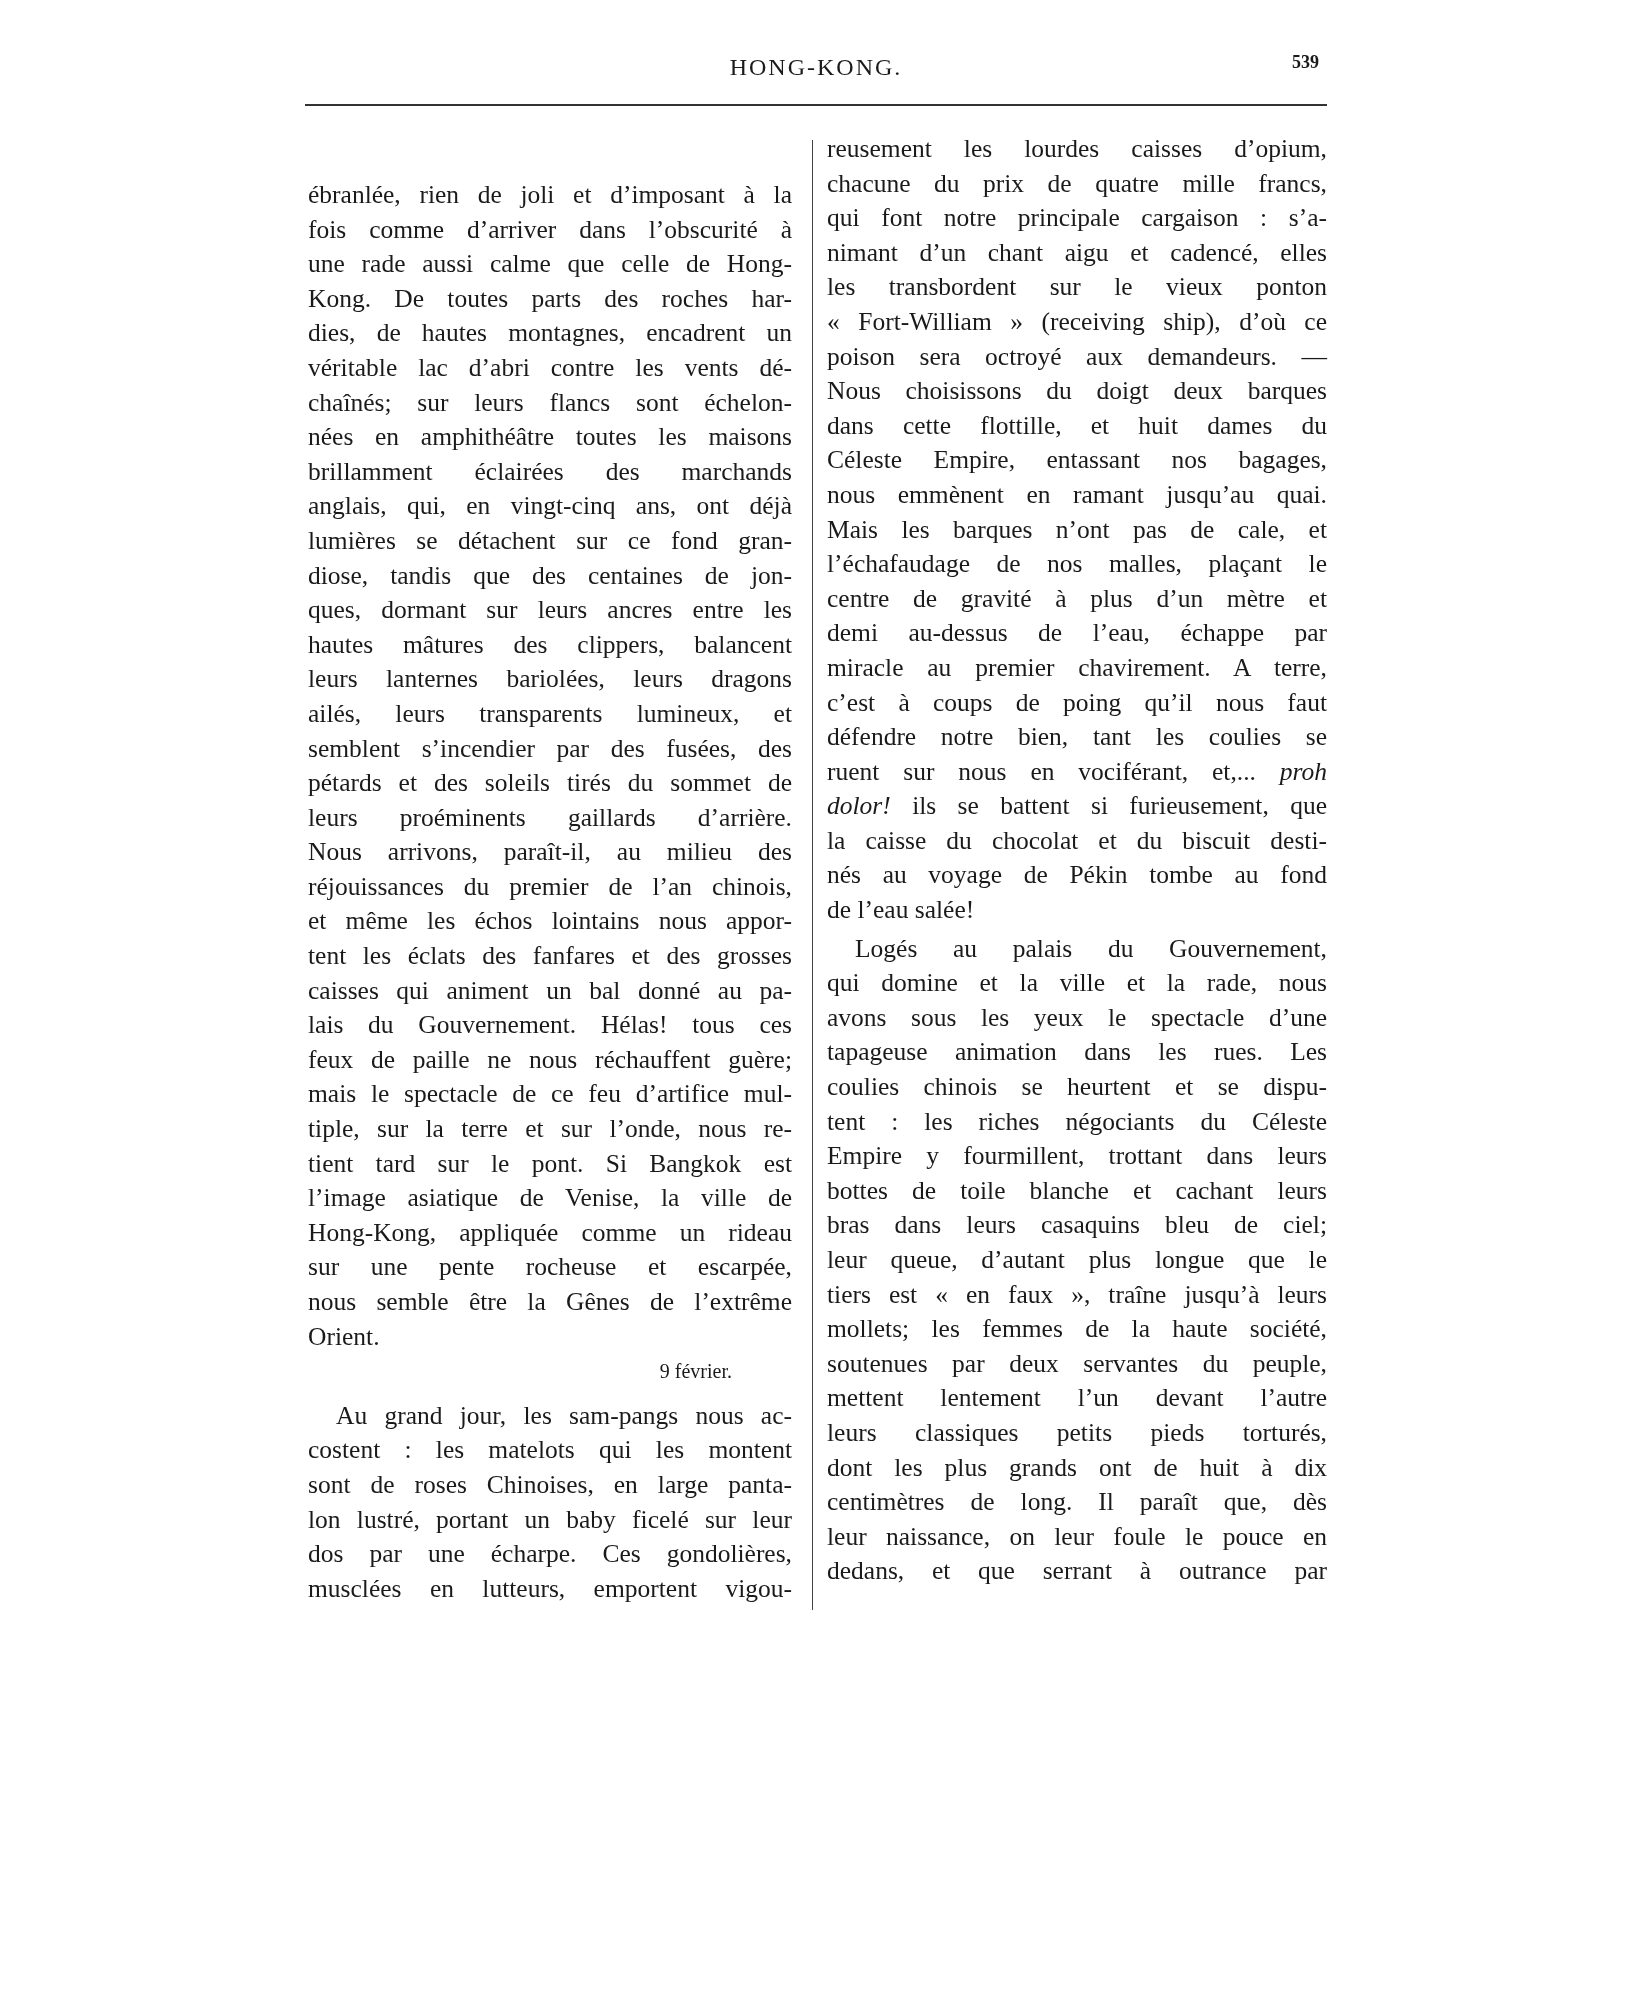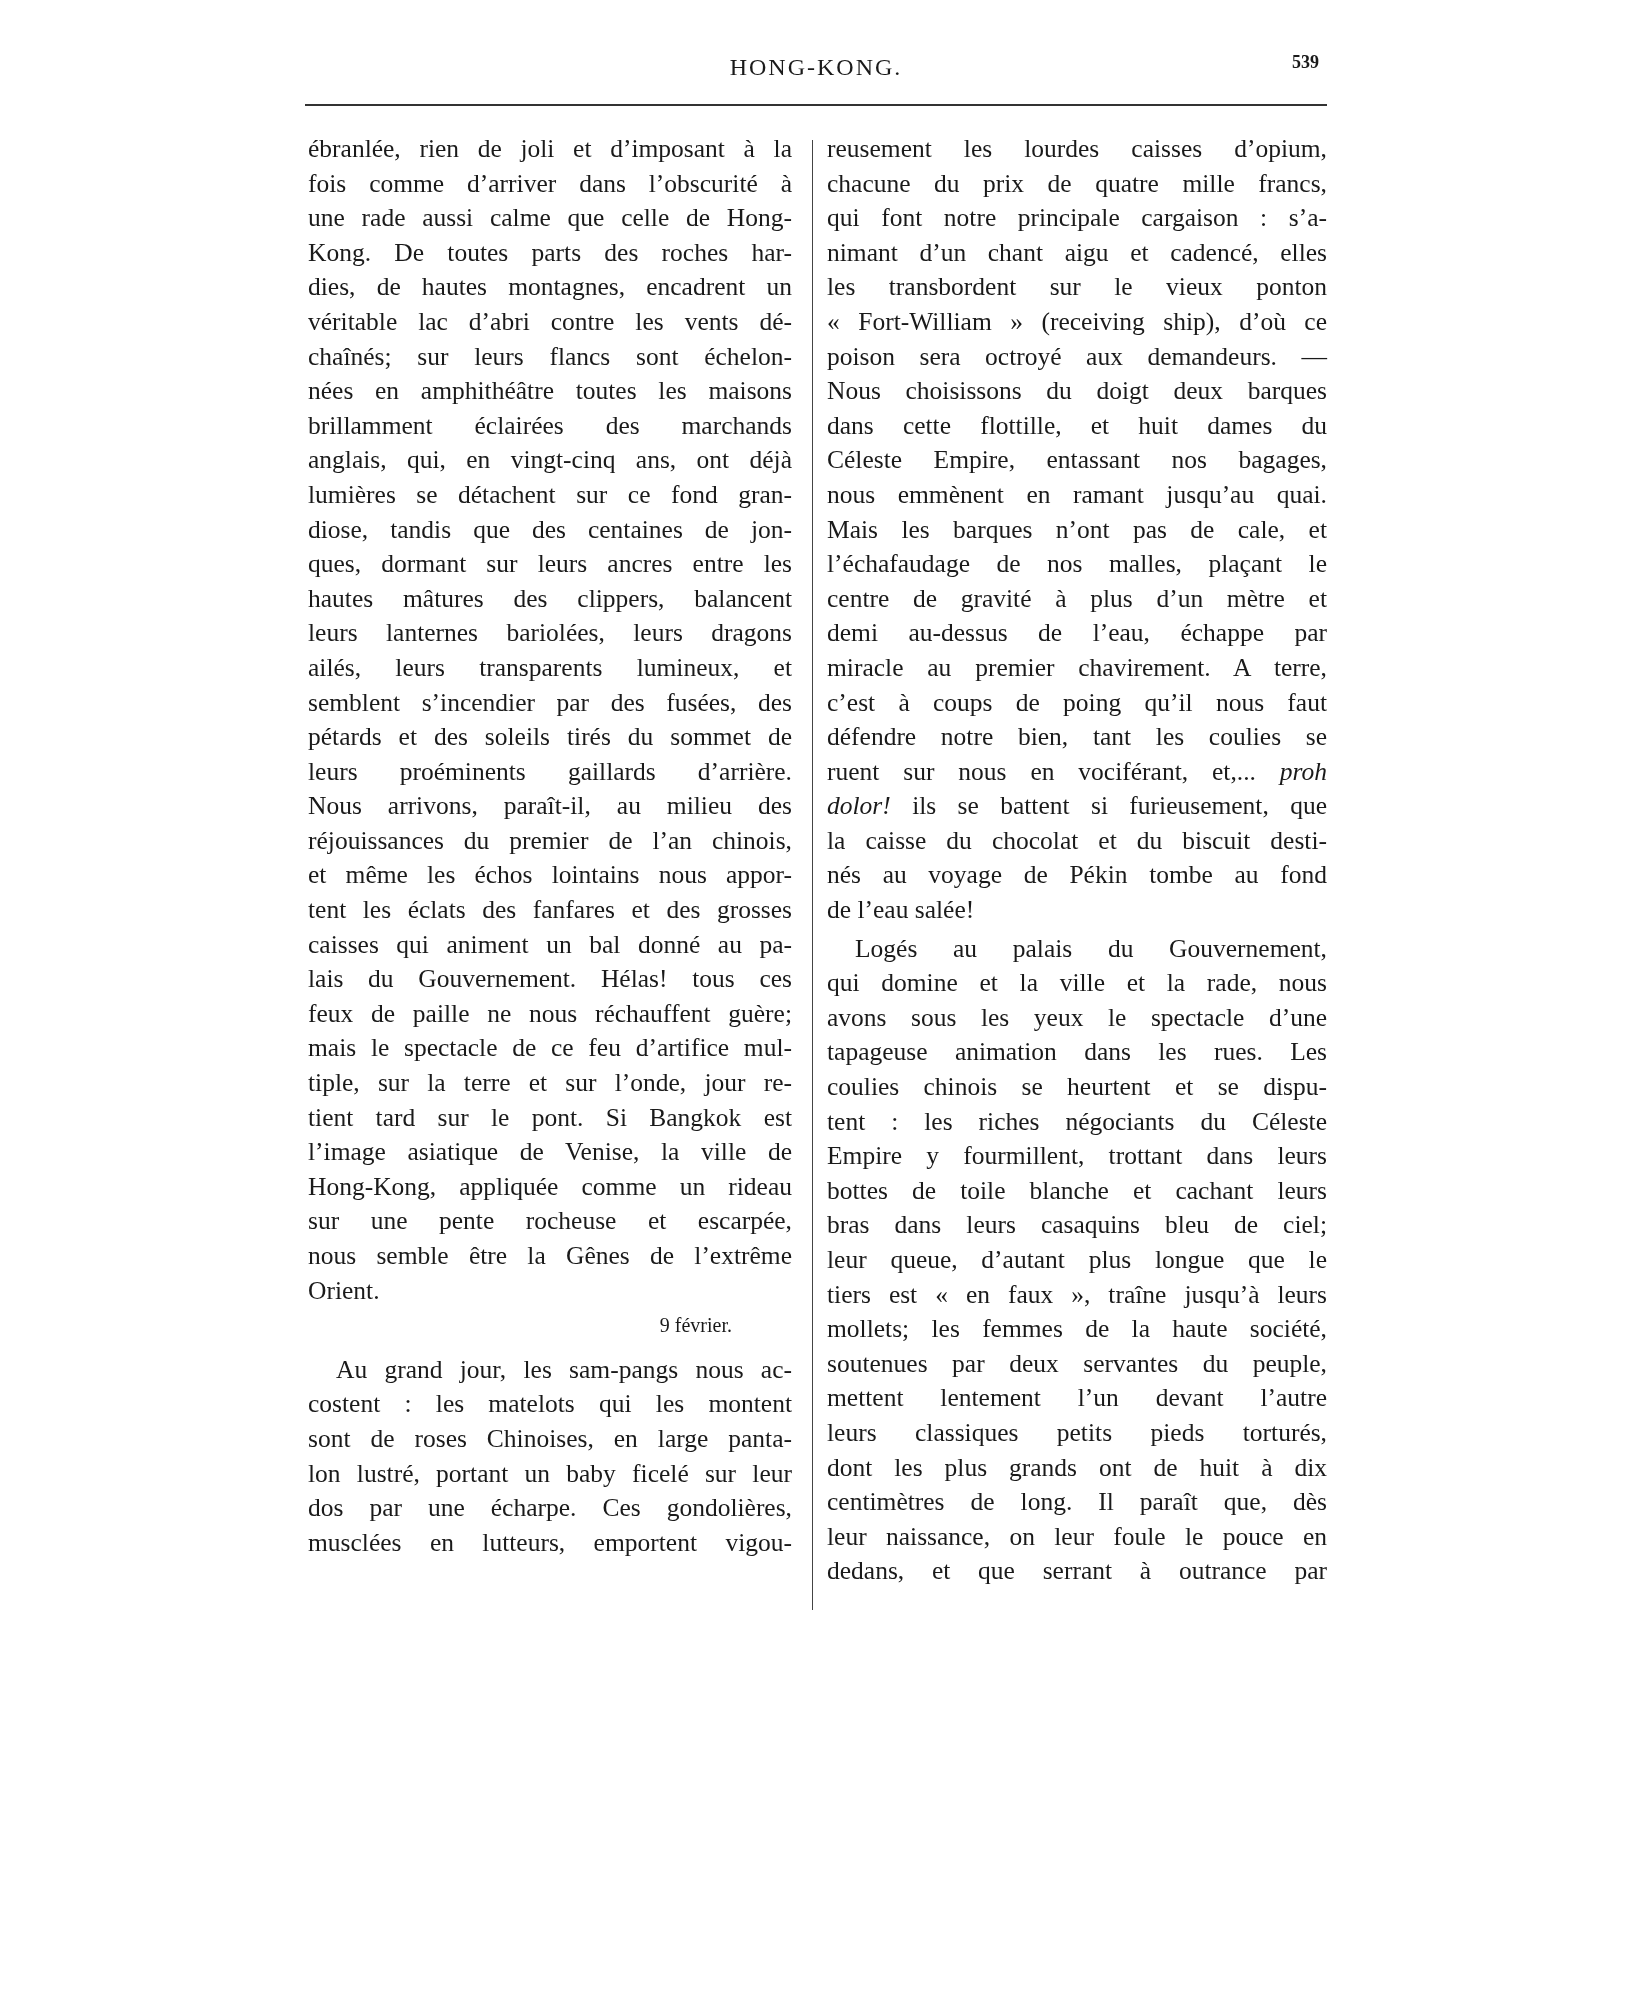--- a/index.html
+++ b/index.html
@@ -6,21 +6,21 @@
   body { width: 1630px; height: 2000px; position: relative; overflow: hidden;
          font-family: "Liberation Serif", "DejaVu Serif", serif; color: #1a1a1a; }
   .page { position: absolute; left: 0; top: 0; width: 1630px; height: 1584px; }
   .running-head { position: absolute; top: 50px; left: 305px; width: 1022px; height: 40px; }
   .running-title { position: absolute; left: 0; right: 0; text-align: center; top: 4px;
                    font-size: 24px; letter-spacing: 2px; }
   .page-number { position: absolute; right: 8px; top: 2px; font-size: 18px; font-weight: bold; }
   .head-rule { position: absolute; top: 104px; left: 305px; width: 1022px; height: 0;
                border-top: 2px solid #333; }
   .column { position: absolute; top: 132px; font-size: 25.5px; line-height: 34.6px; }
-  .col-left { left: 308px; width: 484px; }
+  .col-left { left: 308px; width: 484px; margin-top: 46px; }
   .col-right { left: 827px; width: 500px; }
   .line { display: block; white-space: nowrap; text-align: justify; text-align-last: justify; height: 34.6px; }
   .line.last { text-align-last: left; }
   .line.indent { padding-left: 28px; }
   .date-line { display: block; text-align: right; font-size: 20px; padding-right: 60px; height: 34.6px; line-height: 34.6px; }
   .gap { display: block; height: 10px; }
   .col-divider { position: absolute; left: 812px; top: 140px; width: 0; height: 1470px;
                  border-left: 1.5px solid #444; }
   em { font-style: italic; }
 </style>
@@ -57,21 +57,21 @@
       <span class="line">pétards et des soleils tirés du sommet de</span>
       <span class="line">leurs proéminents gaillards d’arrière.</span>
       <span class="line">Nous arrivons, paraît-il, au milieu des</span>
       <span class="line">réjouissances du premier de l’an chinois,</span>
       <span class="line">et même les échos lointains nous appor-</span>
       <span class="line">tent les éclats des fanfares et des grosses</span>
       <span class="line">caisses qui animent un bal donné au pa-</span>
       <span class="line">lais du Gouvernement. Hélas! tous ces</span>
       <span class="line">feux de paille ne nous réchauffent guère;</span>
       <span class="line">mais le spectacle de ce feu d’artifice mul-</span>
-      <span class="line">tiple, sur la terre et sur l’onde, jour re-</span>
+      <span class="line">tiple, sur la terre et sur l’onde, nous re-</span>
       <span class="line">tient tard sur le pont. Si Bangkok est</span>
       <span class="line">l’image asiatique de Venise, la ville de</span>
       <span class="line">Hong-Kong, appliquée comme un rideau</span>
       <span class="line">sur une pente rocheuse et escarpée,</span>
       <span class="line">nous semble être la Gênes de l’extrême</span>
       <span class="line last">Orient.</span>
     </div>
     <span class="date-line">9 février.</span>
     <span class="gap"></span>
     <div>

